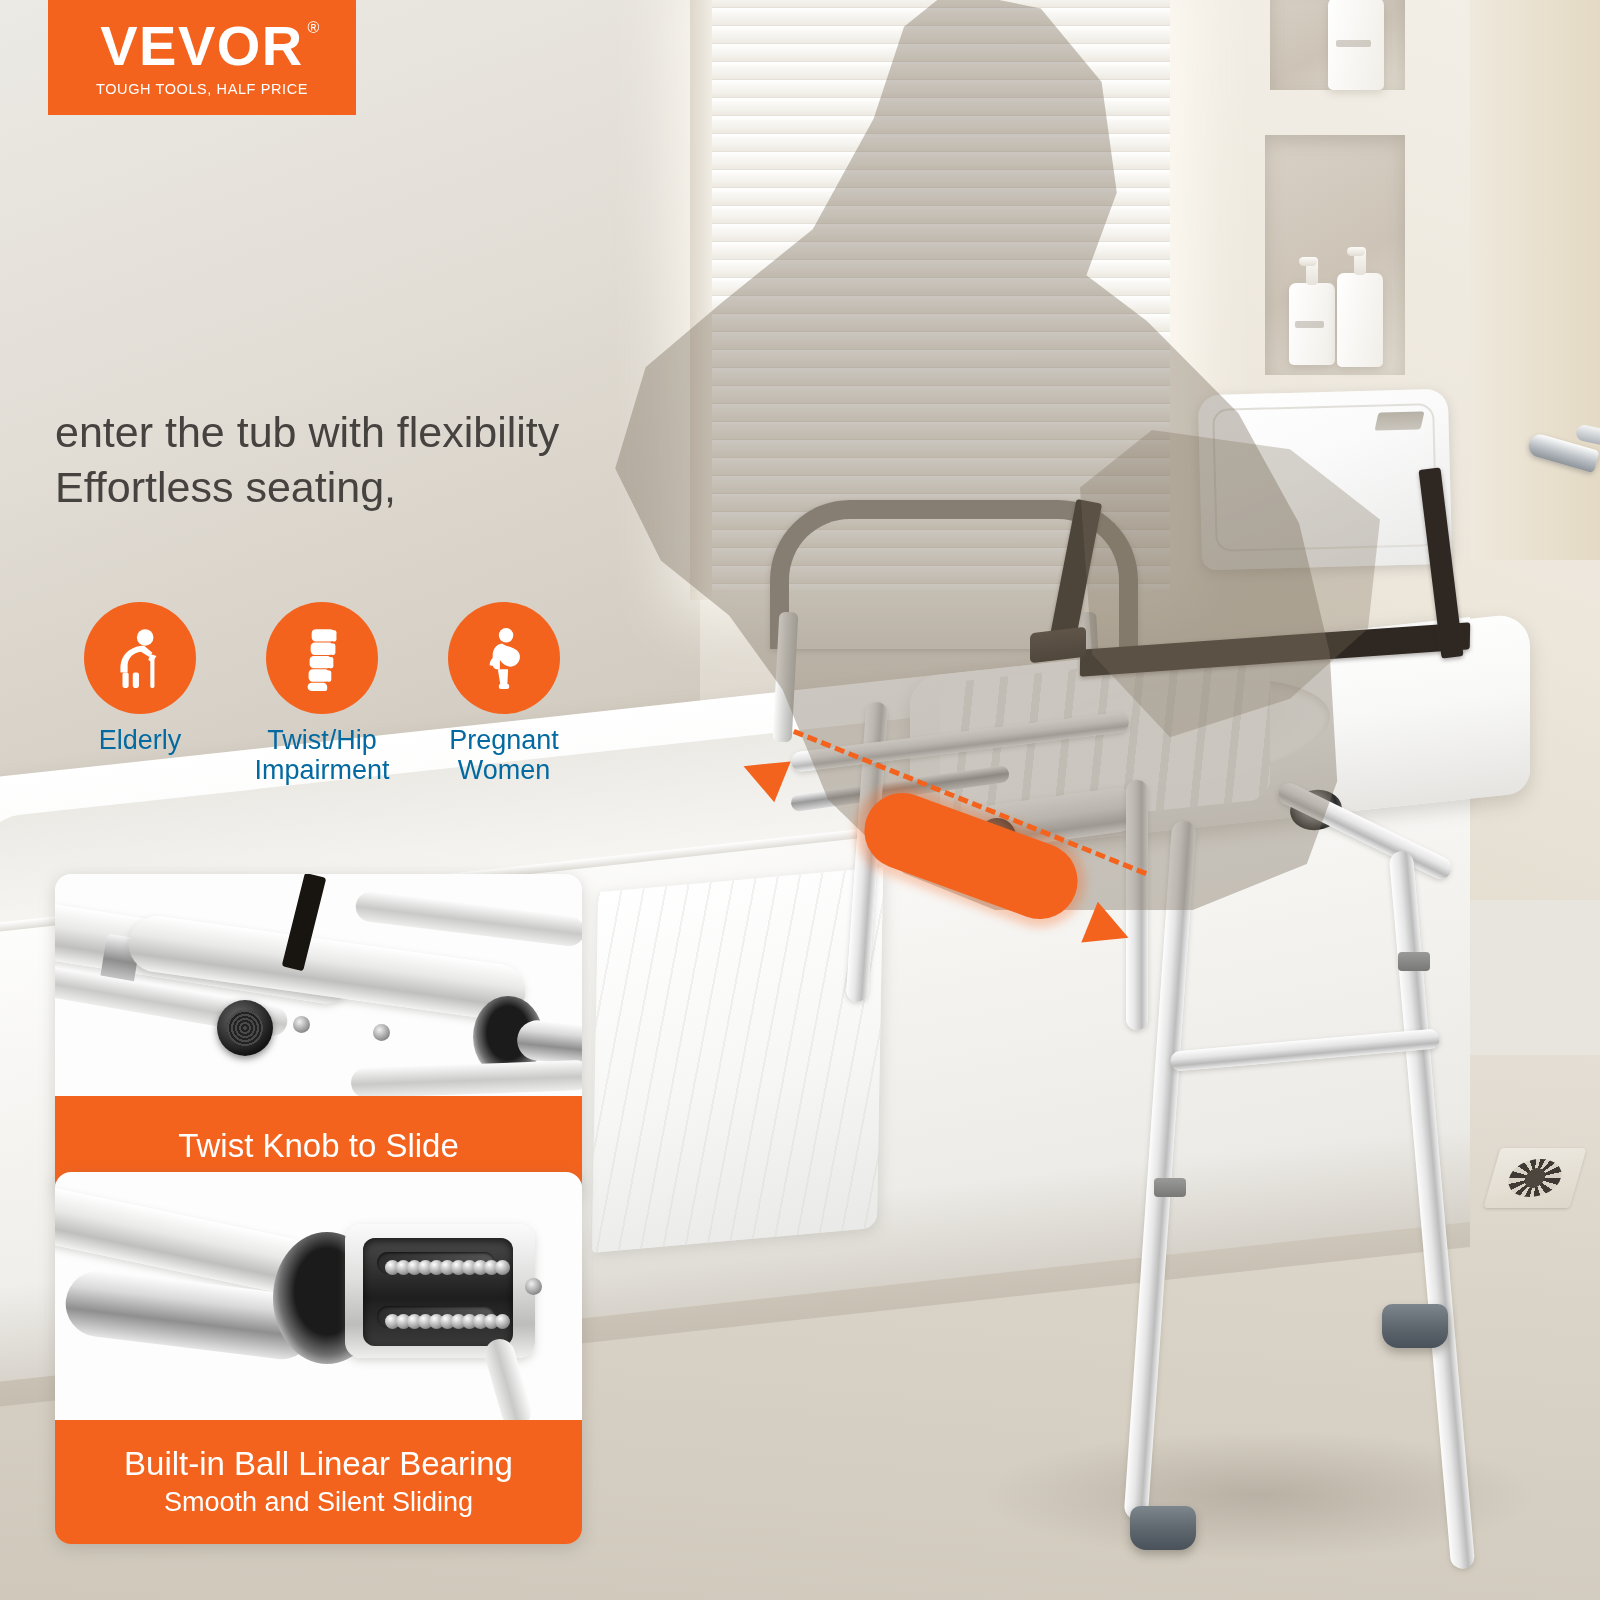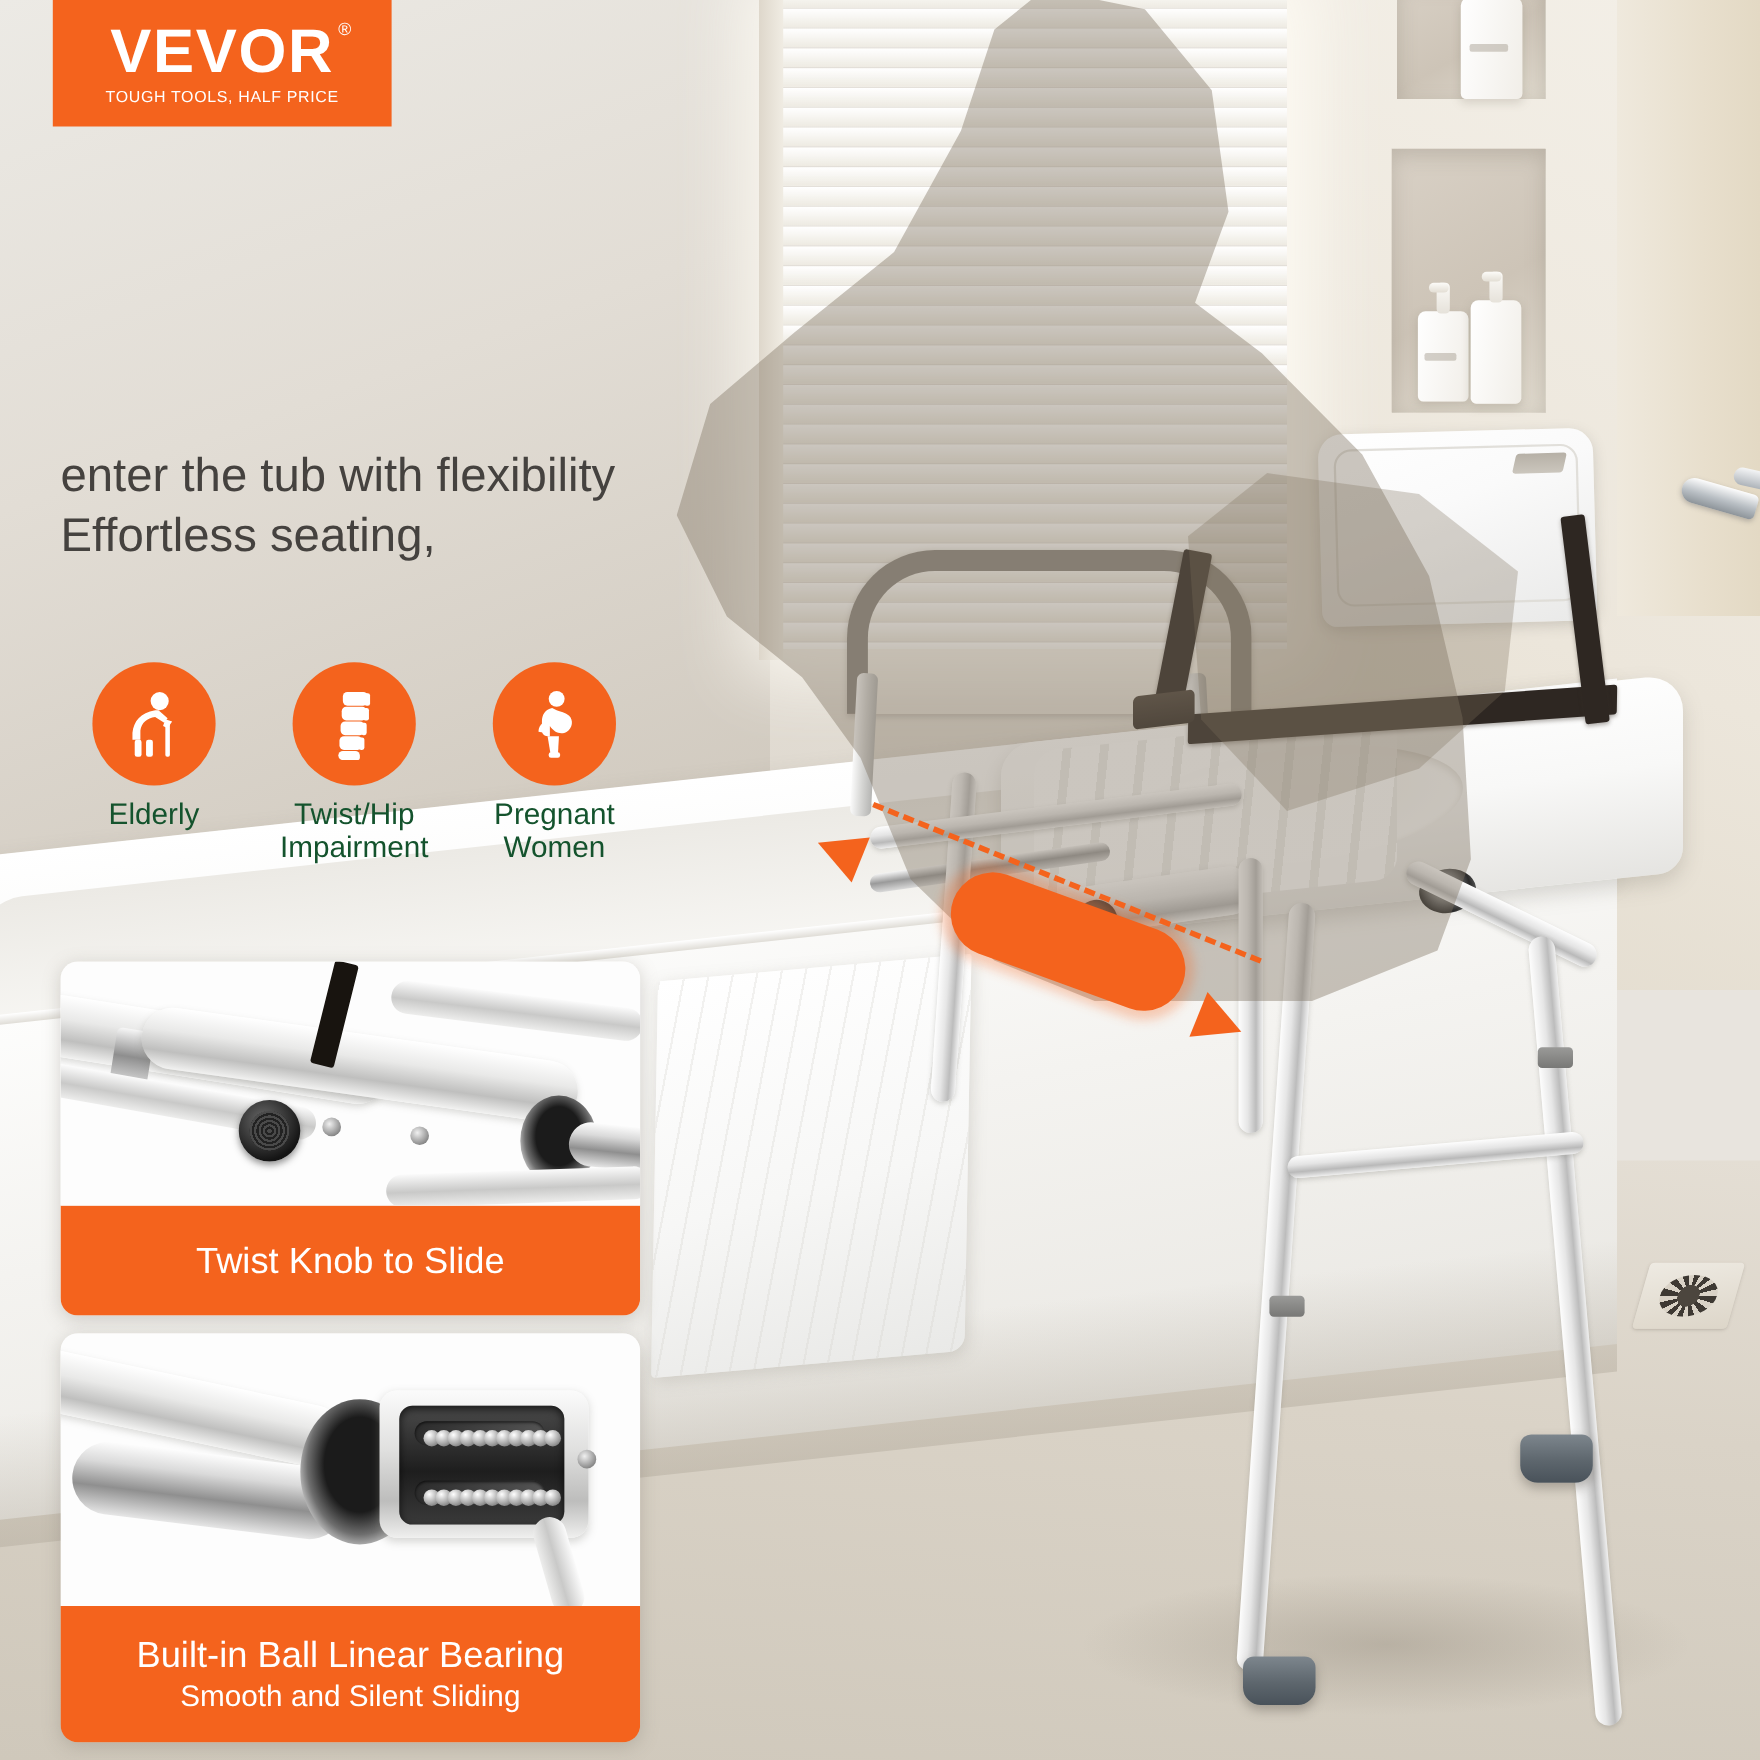--- a/index.html
+++ b/index.html
@@ -280,28 +280,28 @@
 
   
   .badges{position:absolute;left:66px;top:602px;display:flex;gap:34px;}
   .badge{width:148px;display:flex;flex-direction:column;align-items:center;}
   .badge-circle{
     width:112px;height:112px;border-radius:50%;background:#f4631d;
     display:flex;align-items:center;justify-content:center;
   }
   .badge-circle svg{width:66px;height:66px;fill:#fff;}
   .badge-label{
-    margin-top:11px;text-align:center;font-size:27px;color:#14532d;line-height:1.12;
+    margin-top:11px;text-align:center;font-size:27px;color:#0369a1;line-height:1.12;
   }
 
   
   .panel{position:absolute;left:55px;width:527px;border-radius:16px;overflow:hidden;
     box-shadow:0 4px 16px rgba(120,112,100,.28);}
   .panel-a{top:874px;height:322px;}
-  .panel-b{top:1212px;height:372px;}
+  .panel-b{top:1172px;height:372px;}
   .panel-photo{position:relative;width:100%;background:#fdfdfd;overflow:hidden;}
   .panel-a .panel-photo{height:222px;}
   .panel-b .panel-photo{height:248px;}
   .cap-bar{
     background:#f4631d;color:#fff;text-align:center;
     display:flex;flex-direction:column;align-items:center;justify-content:center;
   }
   .panel-a .cap-bar{height:100px;}
   .panel-b .cap-bar{height:124px;}
   .cap-main{font-size:33px;font-weight:normal;line-height:1.12;}

